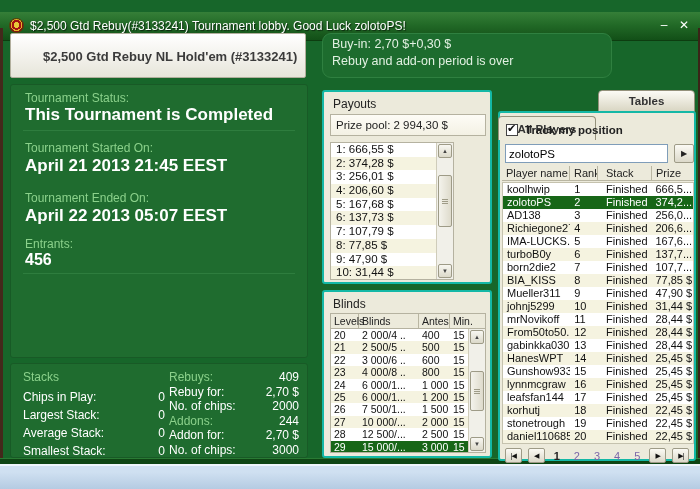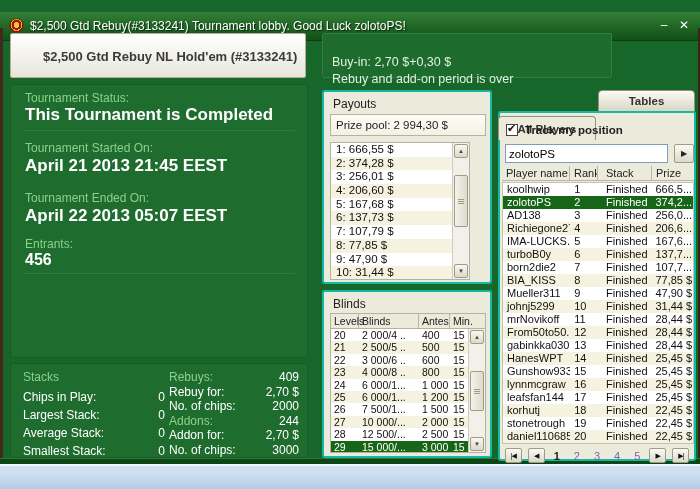--- a/index.html
+++ b/index.html
@@ -21,21 +21,21 @@
   .edge-left{position:absolute;left:0;top:28px;width:3px;height:436px;background:#43291b;}
   .edge-right{position:absolute;right:0;top:28px;width:2px;height:436px;background:#3a2417;}
   .bottom-strip{position:absolute;left:0;top:458px;width:700px;height:6px;background:linear-gradient(180deg,#2a7a34 0 1px,#0e4514 1px);}
   .taskbar{position:absolute;left:0;top:464px;width:700px;height:25px;
     background:linear-gradient(180deg,#eef5fc 0 2px,#cfe0f1 2px 8px,#b5cbe2 100%);}
 
   
   .name-box{position:absolute;left:10px;top:33px;width:296px;height:45px;
     background:linear-gradient(180deg,#ffffff,#e7e5da);border:1px solid #b2af9d;border-radius:2px;box-sizing:border-box;padding-left:38px;}
   .name-box span{position:absolute;left:32px;top:15px;font-size:13px;font-weight:bold;color:#3b3b3b;}
-  .buyin-box{position:absolute;left:322px;top:33px;width:290px;height:45px;background:#1d6c2e;border:1px solid #2f8040;border-radius:2px;box-sizing:border-box;color:#e2f1e2;font-size:12.5px;line-height:17px;padding:20px 9px;}
+  .buyin-box{position:absolute;left:322px;top:33px;width:290px;height:45px;background:#1d6c2e;border:1px solid #2f8040;border-radius:9px;box-sizing:border-box;color:#e2f1e2;font-size:12.5px;line-height:17px;padding:2px 9px;}
   .deposit-btn{position:absolute;left:616px;top:45px;width:80px;height:29px;border-radius:14px;cursor:pointer;
     background:linear-gradient(180deg,#5aac57 0%,#237c29 45%,#0c5413 55%,#0a4911 100%);
     border:1px solid #073c0c;box-shadow:inset 0 1px 1px rgba(255,255,255,.5), 0 1px 2px rgba(0,0,0,.4);
     color:#fff;font-weight:bold;font-size:13px;text-align:center;line-height:27px;box-sizing:border-box;text-shadow:0 1px 1px rgba(0,0,0,.5);}
 
   
   .green-panel{position:absolute;background:#1f6c2f;border:1px solid #185a26;border-radius:3px;box-sizing:border-box;}
   #status-panel{left:10px;top:84px;width:298px;height:274px;}
   #stacks-panel{left:10px;top:363px;width:298px;height:95px;}
   .glabel{position:absolute;left:14px;color:#8bd18b;font-size:12px;}
@@ -51,21 +51,21 @@
   .srow .muted{color:#8bd18b;}
 
   
   .beige-panel{position:absolute;background:#eceadb;border:2px solid #14b8a6;border-radius:3px;box-sizing:border-box;}
   #payouts-panel{left:322px;top:90px;width:170px;height:194px;}
   #blinds-panel{left:322px;top:290px;width:170px;height:168px;}
   .panel-title{position:absolute;left:9px;top:5px;font-size:12px;color:#222;}
   .prize-box{position:absolute;left:6px;top:22px;width:156px;height:22px;background:linear-gradient(180deg,#fdfcf6,#f3f1e4);
     border:1px solid #b5b2a0;box-sizing:border-box;font-size:11.5px;color:#222;line-height:20px;padding-left:5px;}
   .listbox{position:absolute;background:#fff;border:1px solid #b5b2a0;box-sizing:border-box;overflow:hidden;}
-  #payout-list{left:6px;top:50px;width:140px;height:138px;}
+  #payout-list{left:6px;top:50px;width:124px;height:138px;}
   .lrow{height:13.7px;font-size:11.5px;line-height:13.7px;color:#111;padding-left:5px;white-space:nowrap;}
   .alt{background:#f5f3e0;}
   .sel{background:#176617 !important;color:#fff !important;}
 
   #blinds-header{position:absolute;left:6px;top:21px;width:156px;height:15px;display:flex;font-size:10.5px;color:#222;
     border:1px solid #b5b2a0;border-bottom:none;background:#eceadb;box-sizing:border-box;}
   .bh{border-right:1px solid #b9b6a2;padding:1px 0 0 3px;box-sizing:border-box;}
   #blinds-list{left:6px;top:36px;width:156px;height:125px;}
   .brow{display:flex;height:12.4px;font-size:10.5px;line-height:12.4px;color:#111;white-space:nowrap;}
   .bc{box-sizing:border-box;padding-left:3px;overflow:hidden;}

